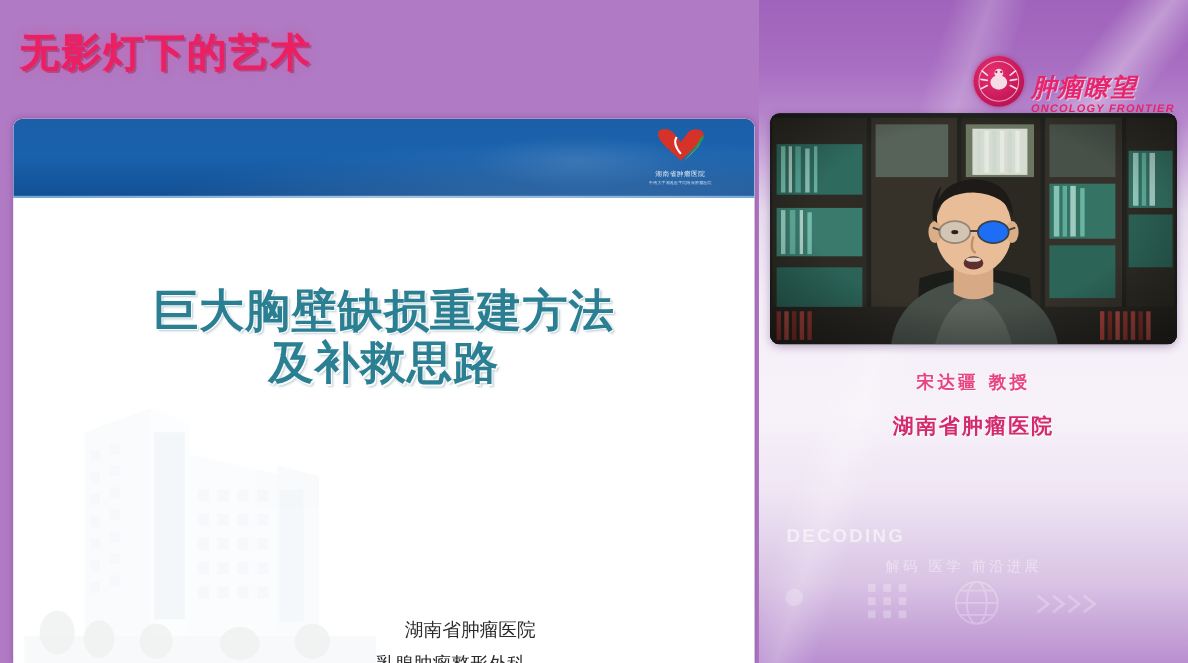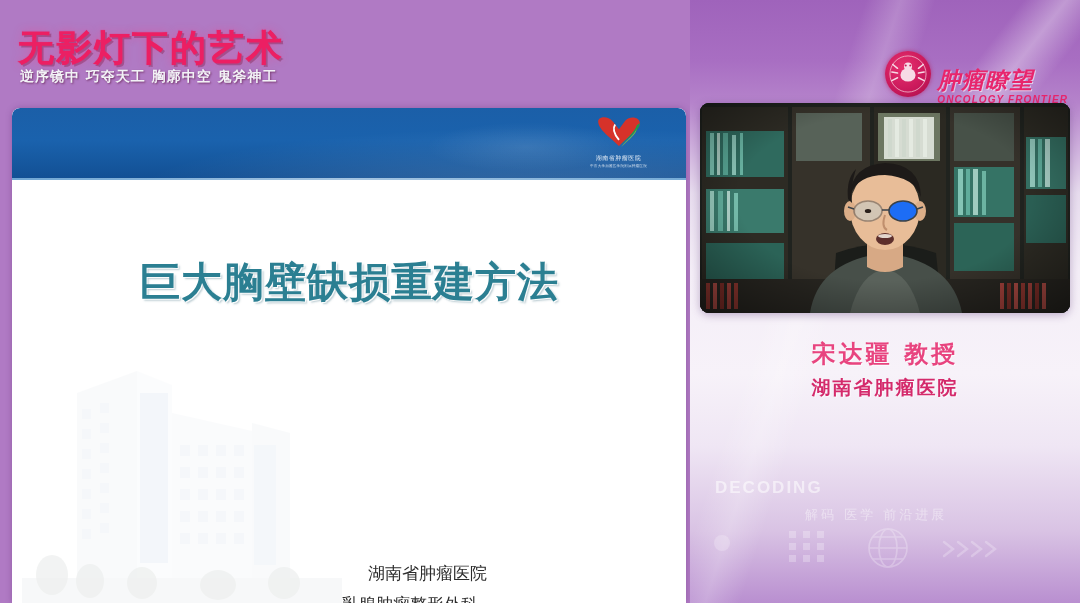--- a/index.html
+++ b/index.html
@@ -163,21 +163,21 @@
   
   #video-tile {
     position:absolute; left:10px; top:103px; width:370px; height:210px;
     border-radius:9px; overflow:hidden;
     background:#1d2420;
     box-shadow:0 2px 8px rgba(80,40,110,.35);
   }
   .vid-scene { position:absolute; inset:0; }
   .speaker-name {
     position:absolute; left:0; top:338px; width:390px; text-align:center;
-    font-size:24px; font-weight:bold; letter-spacing:3px;
+    font-size:16px; font-weight:bold; letter-spacing:3px;
     color:#e8447f;
     text-shadow:1px 1px 0 rgba(255,255,255,.65);
     font-family:"DejaVu Sans","Liberation Sans",sans-serif;
   }
   .speaker-org {
     position:absolute; left:0; top:375px; width:390px; text-align:center;
     font-size:19px; font-weight:bold; letter-spacing:2px;
     color:#d42a6b;
     text-shadow:1px 1px 0 rgba(255,255,255,.65);
     font-family:"DejaVu Sans","Liberation Sans",sans-serif;
@@ -200,21 +200,20 @@
 </style>
 </head>
 <body>
 
 <div id="stage">
 
   <div id="left-panel">
 
     <div class="banner-bg"></div>
     <div class="banner-title">无影灯下的艺术</div>
-    <div class="banner-sub">逆序镜中  巧夺天工  胸廓中空  鬼斧神工</div>
 
     <div id="slide">
 
       <div class="slide-header">
         <div class="hdr-wave"></div>
 
         <div class="hosp-logo">
           <svg class="hosp-mark" viewBox="0 0 70 46">
             <path d="M8 8 C8 2, 20 0, 27 8 L35 18 L43 7 C50 0, 62 3, 62 10 C62 20, 44 30, 35 40 C26 30, 8 19, 8 8 Z" fill="#d6322a"></path>
             <path d="M62 10 C62 20, 46 29, 37 39 C44 30, 56 22, 58 13 Z" fill="#1d9b4e"></path>
@@ -279,20 +278,21 @@
               <ellipse cx="68" cy="228" rx="14" ry="17"></ellipse>
               <ellipse cx="120" cy="230" rx="15" ry="16"></ellipse>
               <ellipse cx="196" cy="232" rx="18" ry="15"></ellipse>
               <ellipse cx="262" cy="230" rx="16" ry="16"></ellipse>
             </g>
           </g>
         </svg>
 
         <div class="slide-title">
           <div>巨大胸壁缺损重建方法</div>
+          <div>及补救思路</div>
         </div>
 
 
         <div class="affil">
           <div class="l1">湖南省肿瘤医院</div>
           <div>乳腺肿瘤整形外科</div>
 
         </div>
 
       </div>

